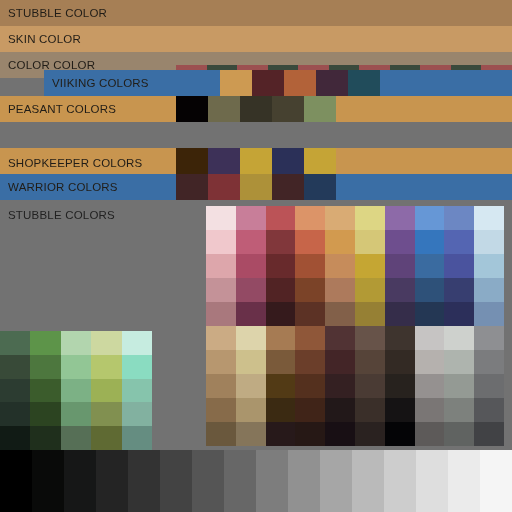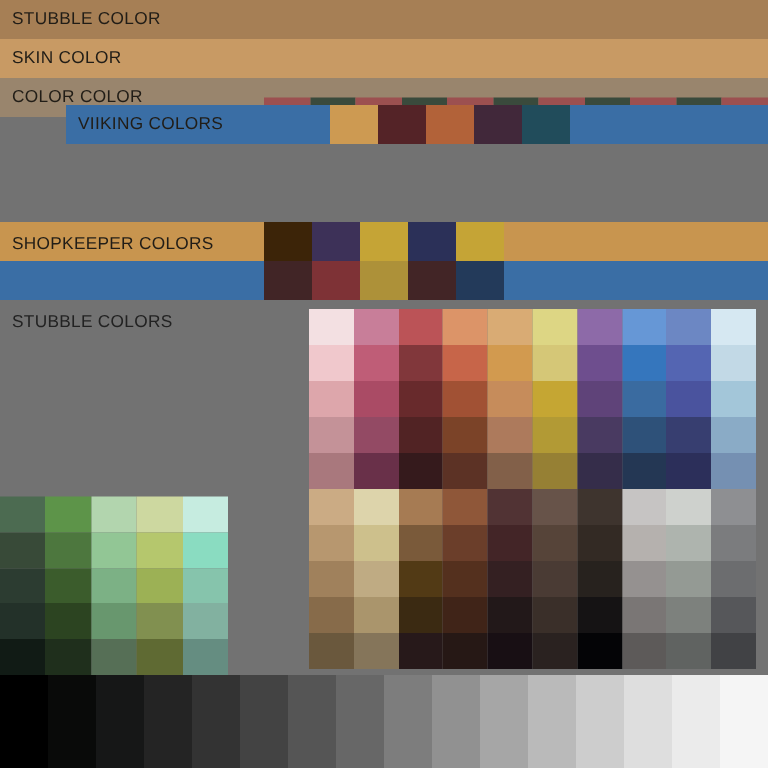--- a/index.html
+++ b/index.html
@@ -163,20 +163,31 @@
       <div class="row-bg" style="background: rgb(58, 110, 165);"></div>
       <div class="chip-strip">
         <div class="chip" style="background: rgb(205, 154, 82);"></div>
         <div class="chip" style="background: rgb(84, 35, 39);"></div>
         <div class="chip" style="background: rgb(178, 98, 57);"></div>
         <div class="chip" style="background: rgb(65, 40, 58);"></div>
         <div class="chip" style="background: rgb(33, 76, 91);"></div>
       </div>
       <div class="row-label" style="color: rgb(33, 29, 23);">VIIKING COLORS</div>
     </div>
+    <div class="label-row" style="top: 96px;">
+      <div class="row-bg" style="background: rgb(200, 149, 79);"></div>
+      <div class="chip-strip">
+        <div class="chip" style="background: rgb(5, 2, 3);"></div>
+        <div class="chip" style="background: rgb(110, 106, 76);"></div>
+        <div class="chip" style="background: rgb(54, 51, 38);"></div>
+        <div class="chip" style="background: rgb(70, 65, 48);"></div>
+        <div class="chip" style="background: rgb(125, 144, 96);"></div>
+      </div>
+      <div class="row-label" style="color: rgb(33, 29, 23);">PEASANT COLORS</div>
+    </div>
     <div class="label-row" style="top: 122px; margin-top: 28px;">
       <div class="row-bg" style="background: rgb(58, 110, 165);"></div>
       <div class="chip-strip">
         <div class="chip" style="background: rgb(5, 2, 3);"></div>
         <div class="chip" style="background: rgb(90, 85, 43);"></div>
         <div class="chip" style="background: rgb(155, 158, 153);"></div>
         <div class="chip" style="background: rgb(66, 40, 56);"></div>
         <div class="chip" style="background: rgb(30, 87, 60);"></div>
       </div>
       <div class="row-label" style="color: rgb(33, 29, 23);">SHOPKEEPER COLORS</div>
@@ -193,20 +204,21 @@
     </div>
     <div class="label-row" style="top: 174px;">
       <div class="row-bg" style="background: rgb(58, 110, 165);"></div>
       <div class="chip-strip">
         <div class="chip" style="background: rgb(65, 37, 38);"></div>
         <div class="chip" style="background: rgb(126, 50, 54);"></div>
         <div class="chip" style="background: rgb(173, 145, 57);"></div>
         <div class="chip" style="background: rgb(66, 37, 38);"></div>
         <div class="chip" style="background: rgb(35, 58, 90);"></div>
       </div>
+      <div class="row-label" style="color: rgb(33, 29, 23);">WARRIOR COLORS</div>
     </div>
     <div id="default-band" style="top: 202px; background: rgb(114, 114, 114);">
       <div class="row-label">STUBBLE COLORS</div>
     </div>
     <div id="palette-grid" style="left: 206px; top: 206px; width: 298px; height: 240px; grid-template-columns: repeat(10, 1fr);">
       <div class="cell" style="background: rgb(243, 224, 226);"></div>
       <div class="cell" style="background: rgb(200, 126, 153);"></div>
       <div class="cell" style="background: rgb(187, 83, 87);"></div>
       <div class="cell" style="background: rgb(220, 148, 104);"></div>
       <div class="cell" style="background: rgb(217, 171, 116);"></div>

